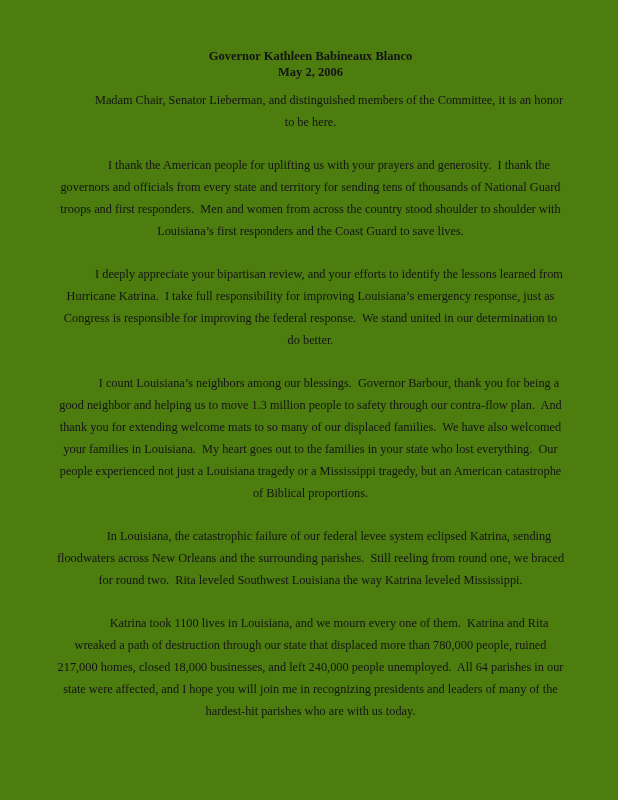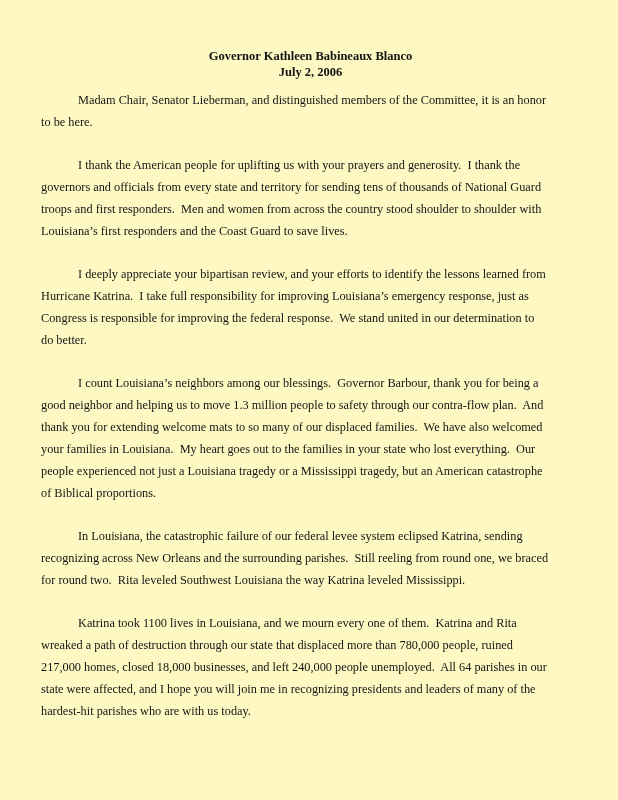--- a/index.html
+++ b/index.html
@@ -4,21 +4,21 @@
 <style>
   html, body {
     margin: 0;
     padding: 0;
     background: #ffffff;
   }
   .page {
     position: relative;
     width: 618px;
     height: 800px;
-    background: #fef9c3;
+    background: #4d7c0f;
     color: #141414;
     font-family: "Liberation Serif", "DejaVu Serif", serif;
     box-sizing: border-box;
     padding: 49px 38px 0 41px;
     overflow: hidden;
   }
   .title-block {
     text-align: center;
     font-weight: bold;
     font-size: 12.5px;
@@ -26,54 +26,54 @@
   }
   .title-line {
     white-space: nowrap;
   }
   .body-text p {
     margin: 21px 0 0 0;
     font-size: 12.3px;
     line-height: 22px;
     text-indent: 37px;
     white-space: pre-wrap;
-    text-align: left;
+    text-align: center;
   }
   .body-text p.first {
     margin-top: 9px;
   }
 </style>
 </head>
 <body>
 
 <div class="page">
   <div class="title-block">
     <div class="title-line">Governor Kathleen Babineaux Blanco</div>
-    <div class="title-line">July 2, 2006</div>
+    <div class="title-line">May 2, 2006</div>
   </div>
 
   <div class="body-text">
     <p class="first">Madam Chair, Senator Lieberman, and distinguished members of the Committee, it is an honor
 to be here.</p>
     <p>I thank the American people for uplifting us with your prayers and generosity.  I thank the
 governors and officials from every state and territory for sending tens of thousands of National Guard
 troops and first responders.  Men and women from across the country stood shoulder to shoulder with
 Louisiana’s first responders and the Coast Guard to save lives.</p>
     <p>I deeply appreciate your bipartisan review, and your efforts to identify the lessons learned from
 Hurricane Katrina.  I take full responsibility for improving Louisiana’s emergency response, just as
 Congress is responsible for improving the federal response.  We stand united in our determination to
 do better.</p>
     <p>I count Louisiana’s neighbors among our blessings.  Governor Barbour, thank you for being a
 good neighbor and helping us to move 1.3 million people to safety through our contra-flow plan.  And
 thank you for extending welcome mats to so many of our displaced families.  We have also welcomed
 your families in Louisiana.  My heart goes out to the families in your state who lost everything.  Our
 people experienced not just a Louisiana tragedy or a Mississippi tragedy, but an American catastrophe
 of Biblical proportions.</p>
     <p>In Louisiana, the catastrophic failure of our federal levee system eclipsed Katrina, sending
-recognizing across New Orleans and the surrounding parishes.  Still reeling from round one, we braced
+floodwaters across New Orleans and the surrounding parishes.  Still reeling from round one, we braced
 for round two.  Rita leveled Southwest Louisiana the way Katrina leveled Mississippi.</p>
     <p>Katrina took 1100 lives in Louisiana, and we mourn every one of them.  Katrina and Rita
 wreaked a path of destruction through our state that displaced more than 780,000 people, ruined
 217,000 homes, closed 18,000 businesses, and left 240,000 people unemployed.  All 64 parishes in our
 state were affected, and I hope you will join me in recognizing presidents and leaders of many of the
 hardest-hit parishes who are with us today.</p>
   </div>
 </div>
 
 </body></html>

